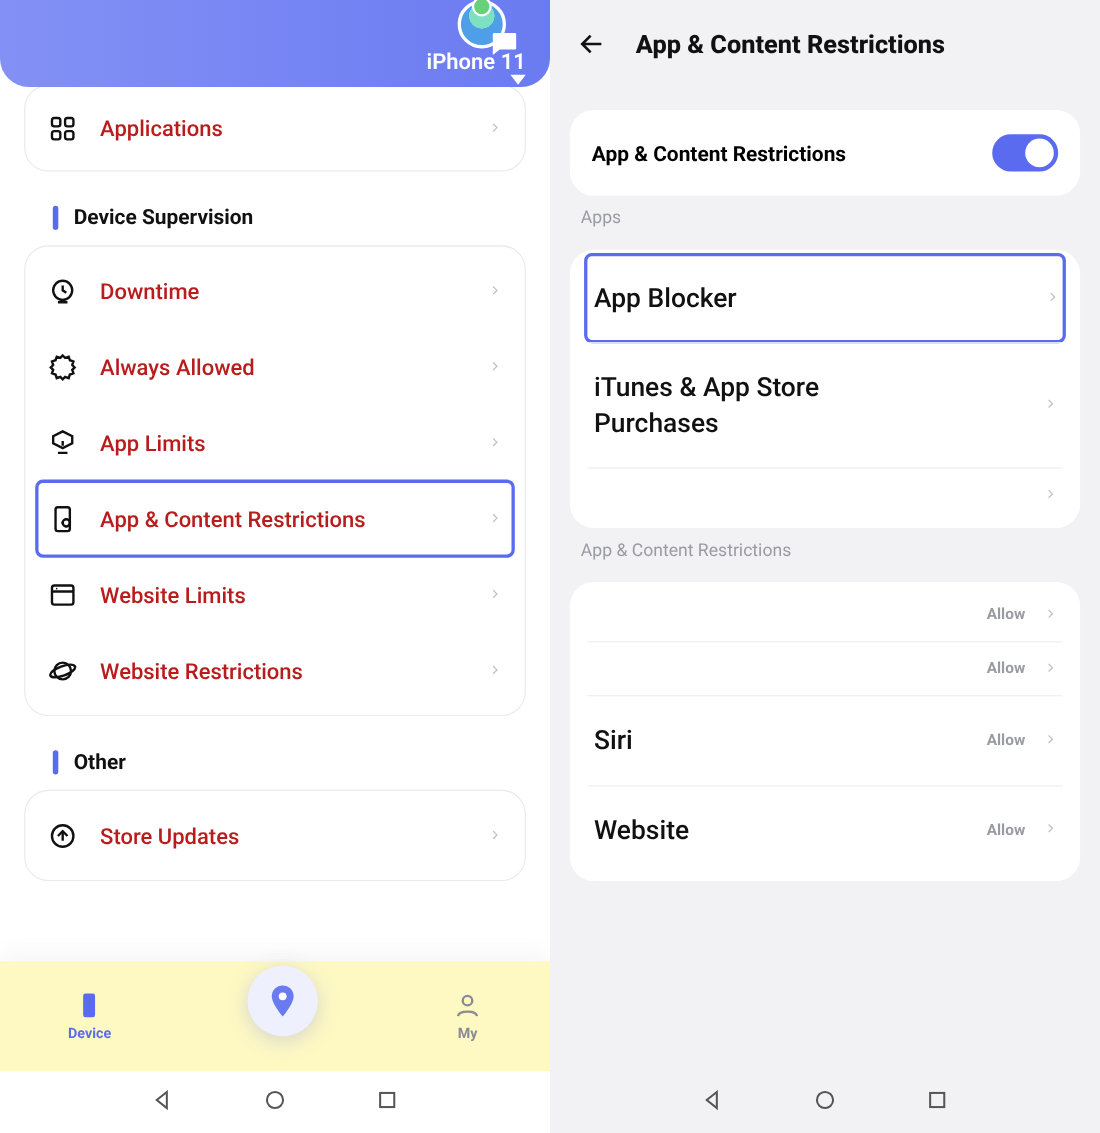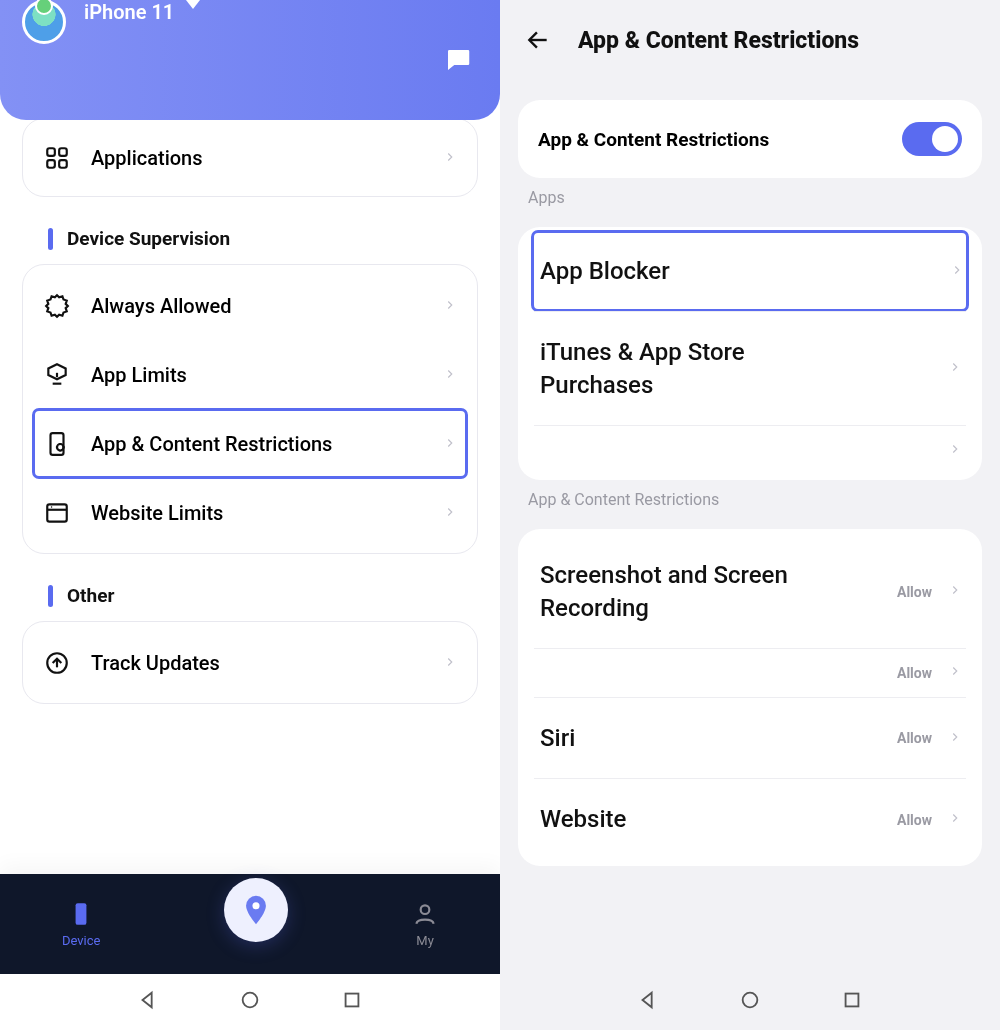--- a/index.html
+++ b/index.html
@@ -1,44 +1,44 @@
 <!DOCTYPE html>
 <html><head>
 <meta charset="utf-8">
 <style>
   * { box-sizing: border-box; margin: 0; padding: 0; }
   html, body { width: 1000px; height: 1030px; font-family: -apple-system, BlinkMacSystemFont, "Segoe UI", Roboto, Arial, sans-serif; background: #fff; overflow: hidden; }
   .container { display: flex; width: 1000px; height: 1030px; }
   .pane { width: 500px; height: 1030px; position: relative; background: #fff; }
   .pane-right { background: #f2f2f5; }
   
-  .left-header { height: 120px; background: linear-gradient(90deg,#8391f5,#6a7bf1); border-bottom-left-radius: 26px; border-bottom-right-radius: 26px; display:flex; align-items:flex-start; padding:0 22px; color:#fff; position: relative; }
+  .left-header { height: 79px; background: linear-gradient(90deg,#8391f5,#6a7bf1); border-bottom-left-radius: 26px; border-bottom-right-radius: 26px; display:flex; align-items:flex-end; padding:0 22px; color:#fff; position: relative; flex-direction: column; }
   .avatar { width:44px; height:44px; border-radius:50%; background: radial-gradient(circle at 50% 30%, #7de0c3 0 35%, #4e9fe8 36% 100%); border:3px solid #fff; margin-right:18px; display:flex; align-items:center; justify-content:center; position:relative; }
   .avatar::after{content:"";position:absolute;top:-6px;left:50%;transform:translateX(-50%);width:14px;height:14px;background:#66d07a;border:2px solid #fff;border-radius:50%;}
   .device-name { font-size:20px; font-weight:600; }
   .caret-down { width:0;height:0;border-left:7px solid transparent;border-right:7px solid transparent;border-top:9px solid #fff;margin-left:12px; }
   .chat-btn { position:absolute; right:22px; top:50%; transform:translateY(-50%); width:40px;height:40px; display:flex;align-items:center;justify-content:center;}
   .chat-btn svg{width:30px;height:30px;fill:#fff;}
   
   .left-content { padding: 0 22px 0 22px; overflow:hidden; height: calc(1030px - 92px - 100px - 56px); }
   .applications-card { margin-top:0; background:#fff; border:1px solid #e8e8ef; border-radius:22px; padding:4px 10px; margin-bottom:28px; position:relative; top:-2px; }
   .row { display:flex; align-items:center; padding:18px 8px; border-top:1px solid transparent; cursor:pointer; position:relative;}
   .row + .row { border-top:1px solid transparent; }
   .row-icon { width:32px; height:32px; margin-right:18px; display:flex;align-items:center;justify-content:center;}
-  .row-label { font-size:20px; color:#000000; font-weight:500;}
+  .row-label { font-size:20px; color:#b91c1c; font-weight:500;}
   .row-chevron { position:absolute; right:10px; color:#c8c8d0; }
   .row-chevron svg{width:14px;height:14px;stroke:#c0c0ca;stroke-width:2;fill:none;}
   .section-header { display:flex; align-items:center; margin: 0 0 14px 2px; padding-left: 24px;}
   .section-bar { width:5px; height:22px; background:#5a6bf0; border-radius:3px; margin-right:14px;}
   .section-title { font-size:19px; font-weight:700; color:#111; }
   .card { background:#fff; border:1px solid #e8e8ef; border-radius:22px; padding:6px 10px; margin-bottom:30px; }
   .card .row-label { font-size:20px; }
   .selected { outline:3px solid #5a6bf0; outline-offset:-2px; border-radius:6px; }
   
-  .tabbar { position:absolute; bottom:56px; left:0; right:0; height:100px; background:#0f172a; display:flex; align-items:center; justify-content:space-around; border-top:0; box-shadow:0 -8px 20px rgba(0,0,0,0.04);}
+  .tabbar { position:absolute; bottom:56px; left:0; right:0; height:100px; background:#fef9c3; display:flex; align-items:center; justify-content:space-around; border-top:0; box-shadow:0 -8px 20px rgba(0,0,0,0.04);font-weight:bold;}
   .tab { display:flex; flex-direction:column; align-items:center; gap:6px; font-size:13px; color:#8b8b95;}
   .tab svg{width:26px;height:26px;}
   .tab.active{color:#5a6bf0;}
   .tab.center { width:64px;height:64px;border-radius:50%; background:#eef0fe; display:flex;align-items:center;justify-content:center; box-shadow:0 4px 18px rgba(90,107,240,0.25); transform:translateY(-14px);}
   .tab.center svg{width:34px;height:34px;fill:#6a7bf1;}
   
   .android-nav { position:absolute; bottom:0; left:0; right:0; height:56px; display:flex; align-items:center; justify-content:center; gap:80px; background:#fff;}
   .android-nav svg{width:22px;height:22px;stroke:#555;stroke-width:2;fill:none;}
   
   .right-header { height:80px; display:flex; align-items:center; padding:0 18px; background:#f2f2f5;}
@@ -100,20 +100,33 @@
 
       <div class="section-header">
         <span class="section-bar"></span>
         <span class="section-title">Device Supervision</span>
       </div>
 
       <div class="card">
         <div class="row">
           <span class="row-icon">
               <svg viewBox="0 0 24 24" width="26" height="26" class="icon-stroke">
+                <circle cx="12" cy="11" r="8"></circle>
+                <path d="M12 7v4l3 2"></path>
+                <path d="M8 21h8"></path>
+              </svg>
+            </span>
+          <span class="row-label">Downtime</span>
+          <span class="row-chevron"><svg viewBox="0 0 24 24">
+                <polyline points="9 6 15 12 9 18"></polyline>
+              </svg></span>
+        </div>
+        <div class="row">
+          <span class="row-icon">
+              <svg viewBox="0 0 24 24" width="26" height="26" class="icon-stroke">
                 <path d="M12 2l2 2 3-1 1 3 3 1-1 3 2 2-2 2 1 3-3 1-1 3-3-1-2 2-2-2-3 1-1-3-3-1 1-3-2-2 2-2-1-3 3-1 1-3 3 1z"></path>
               </svg>
             </span>
           <span class="row-label">Always Allowed</span>
           <span class="row-chevron"><svg viewBox="0 0 24 24">
                 <polyline points="9 6 15 12 9 18"></polyline>
               </svg></span>
         </div>
         <div class="row">
           <span class="row-icon">
@@ -147,37 +160,49 @@
                 <rect x="3" y="4" width="18" height="16" rx="2"></rect>
                 <line x1="3" y1="9" x2="21" y2="9"></line>
                 <circle cx="7" cy="6.5" r="0.7" fill="#111" stroke="none"></circle>
               </svg>
             </span>
           <span class="row-label">Website Limits</span>
           <span class="row-chevron"><svg viewBox="0 0 24 24">
                 <polyline points="9 6 15 12 9 18"></polyline>
               </svg></span>
         </div>
+        <div class="row">
+          <span class="row-icon">
+              <svg viewBox="0 0 24 24" width="26" height="26" class="icon-stroke">
+                <circle cx="12" cy="12" r="7"></circle>
+                <ellipse cx="12" cy="12" rx="11" ry="4" transform="rotate(-20 12 12)"></ellipse>
+              </svg>
+            </span>
+          <span class="row-label">Website Restrictions</span>
+          <span class="row-chevron"><svg viewBox="0 0 24 24">
+                <polyline points="9 6 15 12 9 18"></polyline>
+              </svg></span>
+        </div>
       </div>
 
       <div class="section-header">
         <span class="section-bar"></span>
         <span class="section-title">Other</span>
       </div>
 
       <div class="card">
         <div class="row">
           <span class="row-icon">
               <svg viewBox="0 0 24 24" width="26" height="26" class="icon-stroke">
                 <circle cx="12" cy="12" r="9"></circle>
                 <path d="M12 16V8"></path>
                 <path d="M8 12l4-4 4 4"></path>
               </svg>
             </span>
-          <span class="row-label">Track Updates</span>
+          <span class="row-label">Store Updates</span>
           <span class="row-chevron"><svg viewBox="0 0 24 24">
                 <polyline points="9 6 15 12 9 18"></polyline>
               </svg></span>
         </div>
       </div>
     </div>
 
     <div class="tabbar">
       <div class="tab active">
         <svg viewBox="0 0 24 24">
@@ -247,21 +272,20 @@
         <div class="rrow">
           <span class="rrow-chevron"><svg viewBox="0 0 24 24">
                 <polyline points="9 6 15 12 9 18"></polyline>
               </svg></span>
         </div>
       </div>
 
       <div class="group-label">App &amp; Content Restrictions</div>
       <div class="rcard">
         <div class="rrow">
-          <span class="rrow-label">Screenshot and Screen Recording</span>
           <span class="rrow-value">Allow</span>
           <span class="rrow-chevron"><svg viewBox="0 0 24 24">
                 <polyline points="9 6 15 12 9 18"></polyline>
               </svg></span>
         </div>
         <div class="rrow">
           <span class="rrow-value">Allow</span>
           <span class="rrow-chevron"><svg viewBox="0 0 24 24">
                 <polyline points="9 6 15 12 9 18"></polyline>
               </svg></span>

